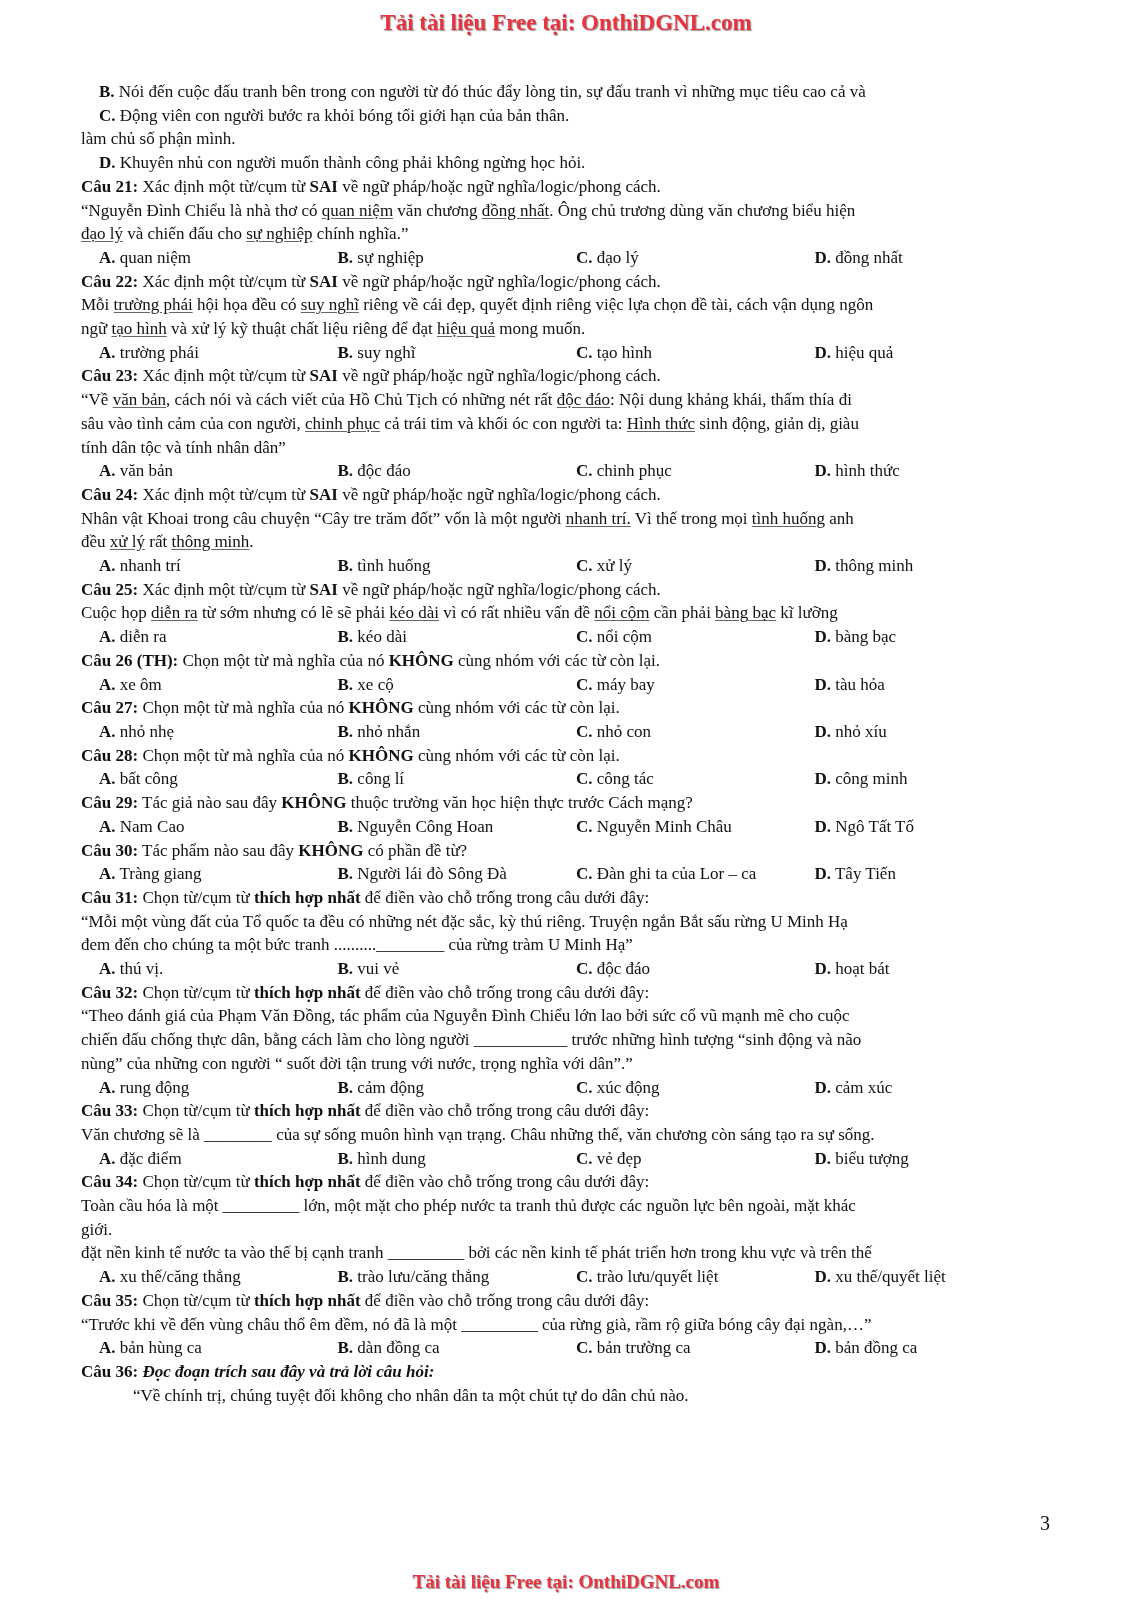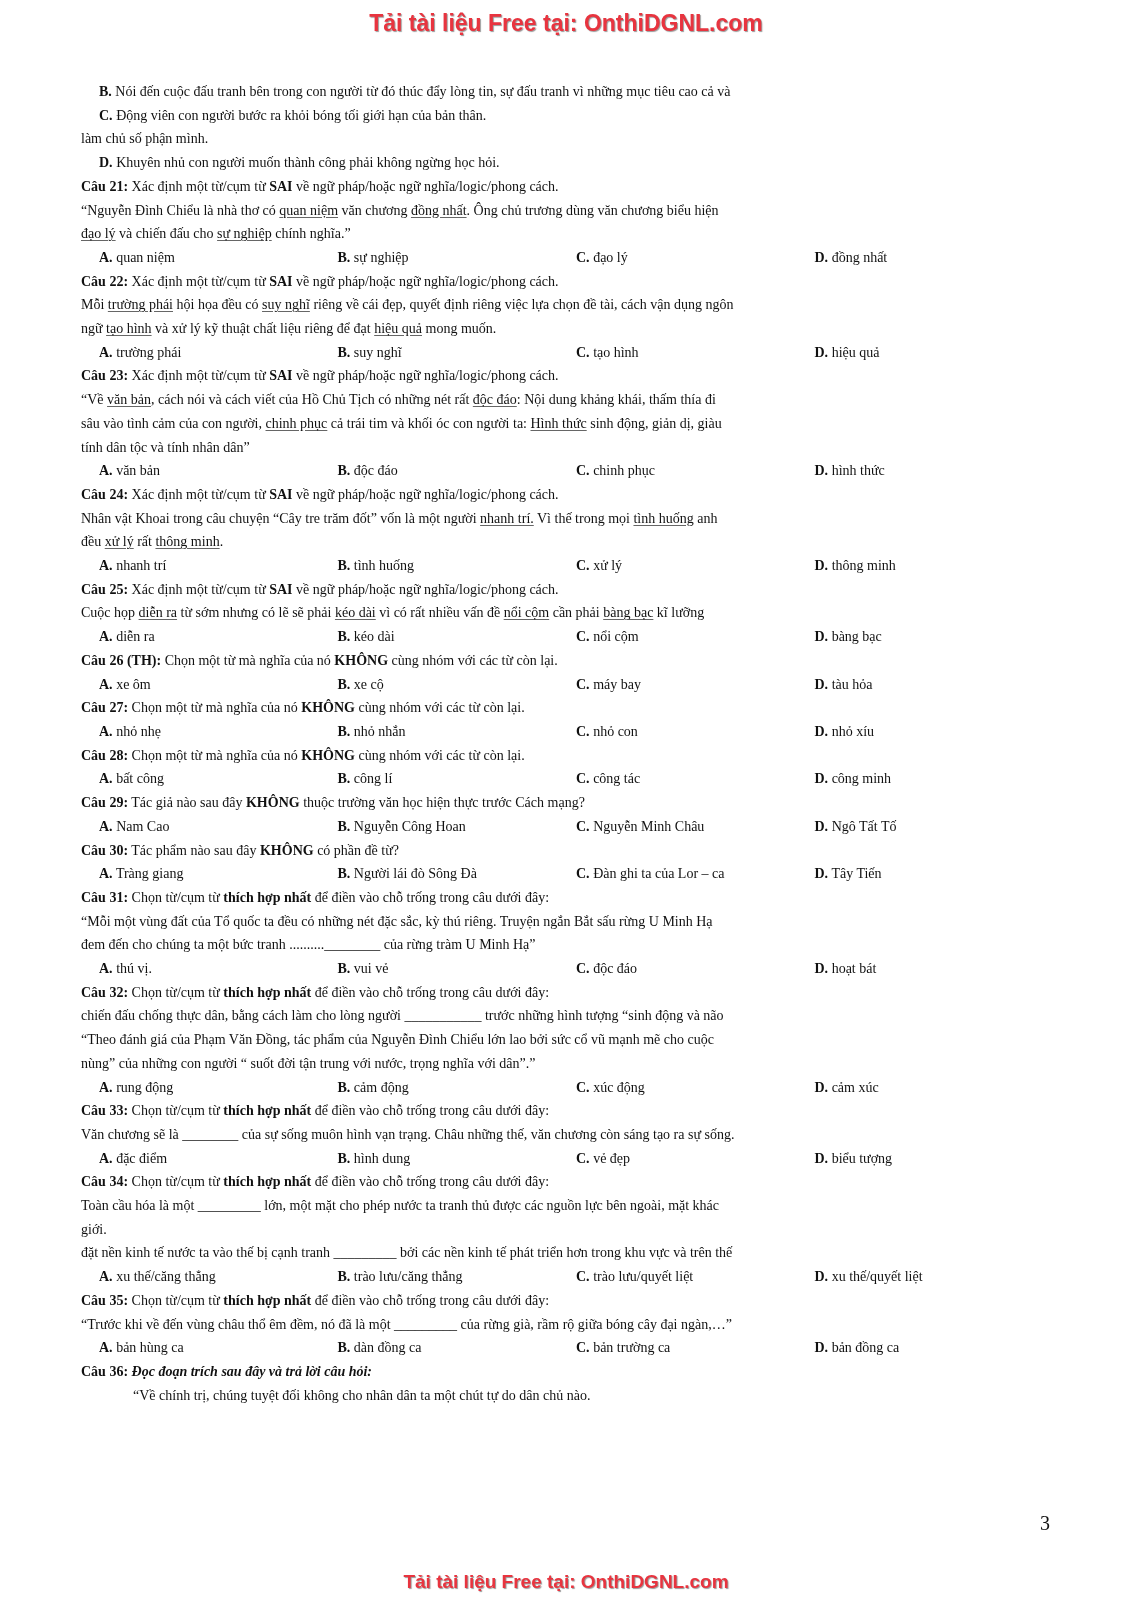--- a/index.html
+++ b/index.html
@@ -1,24 +1,24 @@
 <!DOCTYPE html>
 <html><head>
 <meta charset="utf-8">
 <style>
   html, body { margin: 0; padding: 0; background: #ffffff; }
   body { width: 1132px; height: 1600px; position: relative; overflow: hidden;
          font-family: "Liberation Serif", "DejaVu Serif", serif; color: #111; }
   .banner { position: absolute; left: 0; width: 1132px; text-align: center;
-            font-family: Liberation Sans, sans-serif; font-weight: bold;
+            font-family: Liberation Serif, serif; font-weight: bold;
             color: #e8343f; text-shadow: 1px 1px 1px #9a9a9a; }
   .banner.top { top: 10px; font-size: 23px; }
   .banner.bottom { top: 1571px; font-size: 19px; }
   .content { position: absolute; left: 81px; top: 80px; width: 972px;
-             font-size: 14px; line-height: 23.7px; }
+             font-size: 17px; line-height: 23.7px; }
   .line { white-space: nowrap; }
   .para { text-align: justify; }
   .indent { padding-left: 18px; }
   .indent2 { text-indent: 52px; }
   b { font-weight: bold; }
   .u { text-decoration: underline; text-decoration-color: #666; text-underline-offset: 2px; }
   .opts { display: flex; padding-left: 18px; }
   .opt { width: 240px; white-space: nowrap; }
   .opt:nth-child(1) { width: 240px; }
   .opt:nth-child(2) { width: 240px; }
@@ -132,22 +132,22 @@
   <div class="line">“Mỗi một vùng đất của Tổ quốc ta đều có những nét đặc sắc, kỳ thú riêng. Truyện ngắn Bắt sấu rừng U Minh Hạ</div>
   <div class="line">đem đến cho chúng ta một bức tranh ..........________ của rừng tràm U Minh Hạ”</div>
   <div class="opts">
     <div class="opt"><b>A.</b> <span>thú vị.</span></div>
     <div class="opt"><b>B.</b> <span>vui vẻ</span></div>
     <div class="opt"><b>C.</b> <span>độc đáo</span></div>
     <div class="opt"><b>D.</b> <span>hoạt bát</span></div>
   </div>
 
   <div class="q-title"><b>Câu 32:</b><span> Chọn từ/cụm từ </span><b>thích hợp nhất</b><span> để điền vào chỗ trống trong câu dưới đây:</span></div>
+  <div class="line">“Theo đánh giá của Phạm Văn Đồng, tác phẩm của Nguyễn Đình Chiểu lớn lao bởi sức cổ vũ mạnh mẽ cho cuộc</div>
   <div class="line">chiến đấu chống thực dân, bằng cách làm cho lòng người ___________ trước những hình tượng “sinh động và não</div>
-  <div class="line">“Theo đánh giá của Phạm Văn Đồng, tác phẩm của Nguyễn Đình Chiểu lớn lao bởi sức cổ vũ mạnh mẽ cho cuộc</div>
   <div class="line">nùng” của những con người “ suốt đời tận trung với nước, trọng nghĩa với dân”.”</div>
   <div class="opts">
     <div class="opt"><b>A.</b> <span>rung động</span></div>
     <div class="opt"><b>B.</b> <span>cảm động</span></div>
     <div class="opt"><b>C.</b> <span>xúc động</span></div>
     <div class="opt"><b>D.</b> <span>cảm xúc</span></div>
   </div>
 
   <div class="q-title"><b>Câu 33:</b><span> Chọn từ/cụm từ </span><b>thích hợp nhất</b><span> để điền vào chỗ trống trong câu dưới đây:</span></div>
   <div class="line">Văn chương sẽ là ________ của sự sống muôn hình vạn trạng. Châu những thế, văn chương còn sáng tạo ra sự sống.</div>

